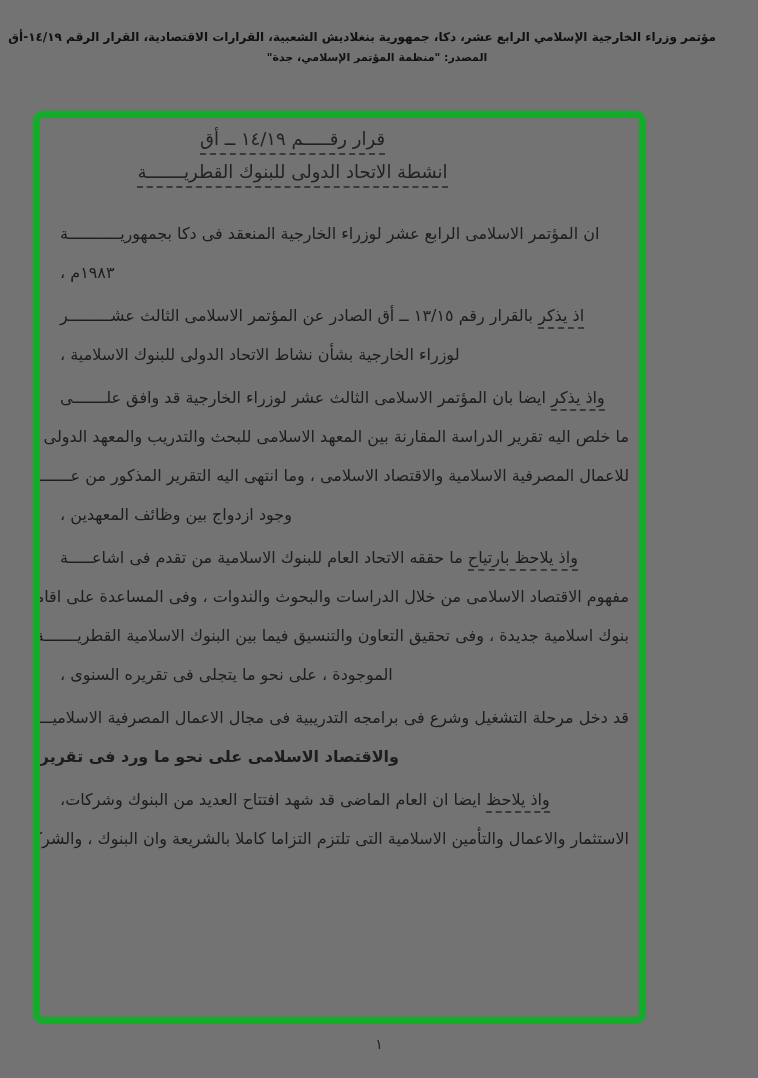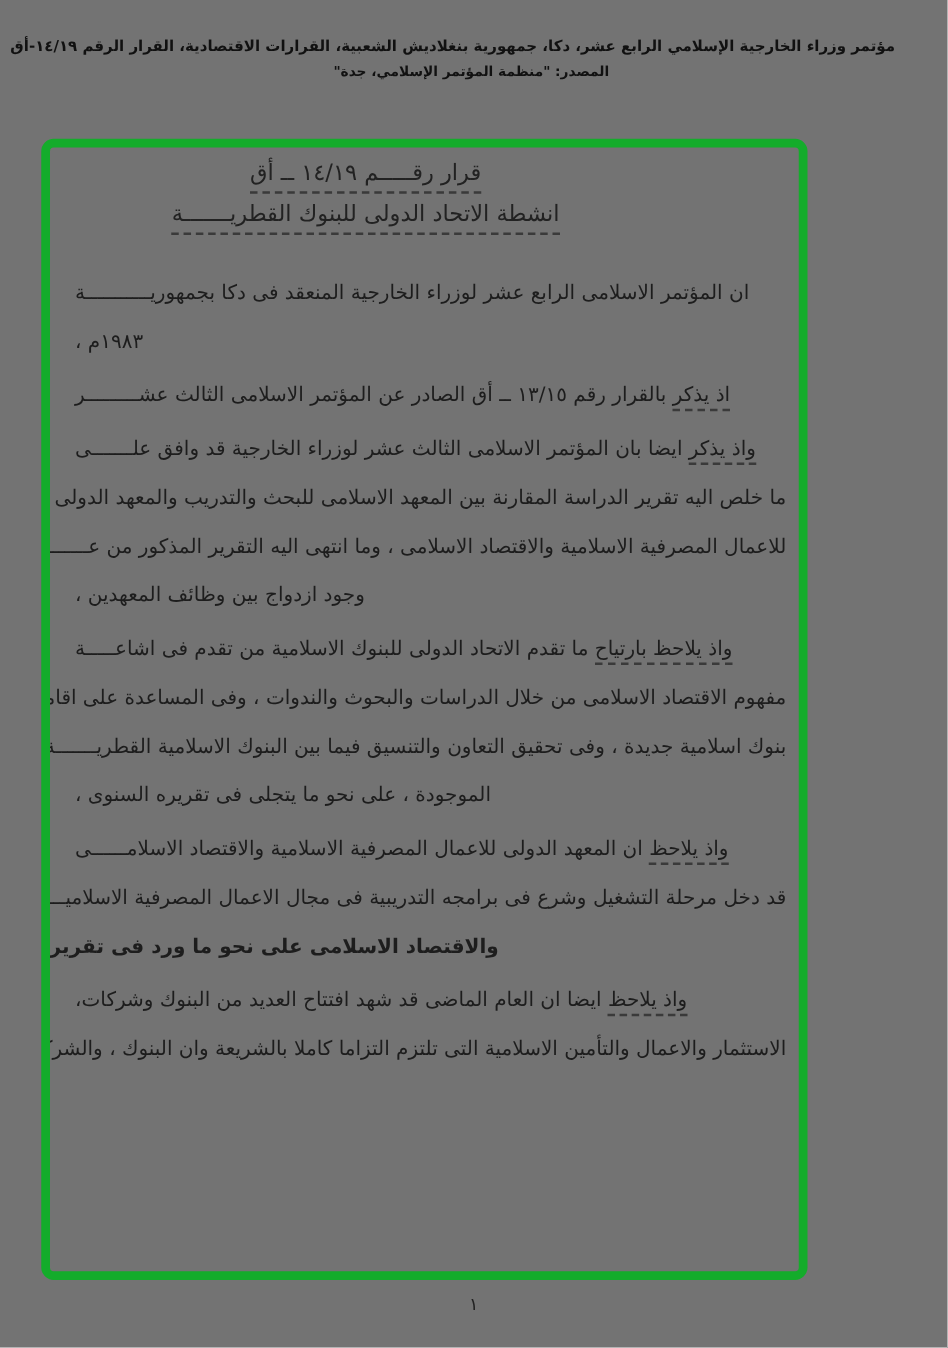--- a/index.html
+++ b/index.html
@@ -53,35 +53,35 @@
       </div>
     </div>
 
     <div class="paras">
         <div class="para">
           <div class="line" style="text-indent: 20px;"><span class="">ان المؤتمر الاسلامى الرابع عشر لوزراء الخارجية المنعقد فى دكا بجمهوريـــــــــــة</span></div>
           <div class="line" style="margin-right: 150px;"><span class="">١٩٨٣م ،</span></div>
         </div>
         <div class="para">
           <div class="line"><span class="u">اذ يذكر</span><span class=""> بالقرار رقم ١٣/١٥ ــ أق الصادر عن المؤتمر الاسلامى الثالث عشـــــــــر</span></div>
+          <div class="line" style="margin-right: 145px;"><span class="">لوزراء الخارجية بشأن نشاط الاتحاد الدولى للبنوك الاسلامية ،</span></div>
         </div>
         <div class="para">
           <div class="line"><span class="u">واذ يذكر</span><span class=""> ايضا بان المؤتمر الاسلامى الثالث عشر لوزراء الخارجية قد وافق علـــــــى</span></div>
           <div class="line"><span class="">ما خلص اليه تقرير الدراسة المقارنة بين المعهد الاسلامى للبحث والتدريب والمعهد الدولى</span></div>
           <div class="line"><span class="">للاعمال المصرفية الاسلامية والاقتصاد الاسلامى ، وما انتهى اليه التقرير المذكور من عـــــــدم</span></div>
           <div class="line" style="margin-right: 235px;"><span class="">وجود ازدواج بين وظائف المعهدين ،</span></div>
         </div>
         <div class="para">
-          <div class="line"><span class="u">واذ يلاحظ بارتياح</span><span class=""> ما تقدم الاتحاد الدولى للبنوك الاسلامية من تقدم فى اشاعـــــة</span></div>
+          <div class="line"><span class="u">واذ يلاحظ بارتياح</span><span class=""> ما حققه الاتحاد العام للبنوك الاسلامية من تقدم فى اشاعـــــة</span></div>
           <div class="line"><span class="">مفهوم الاقتصاد الاسلامى من خلال الدراسات والبحوث والندوات ، وفى المساعدة على اقامة</span></div>
           <div class="line"><span class="">بنوك اسلامية جديدة ، وفى تحقيق التعاون والتنسيق فيما بين البنوك الاسلامية القطريـــــــة</span></div>
           <div class="line" style="margin-right: 170px;"><span class="">الموجودة ، على نحو ما يتجلى فى تقريره السنوى ،</span></div>
         </div>
         <div class="para">
-          <div class="line"><span class="u">واذ يلاحظ</span><span class=""> ان المعهد الدولى للاعمال المصرفية الاسلامية والاقتصاد الاسلامــــــى</span></div>
           <div class="line"><span class="">قد دخل مرحلة التشغيل وشرع فى برامجه التدريبية فى مجال الاعمال المصرفية الاسلاميـــــــة</span></div>
           <div class="line" style="margin-right: 230px; font-weight: bold;"><span class="">والاقتصاد الاسلامى على نحو ما ورد فى تقريره السنوى ،</span></div>
         </div>
         <div class="para">
           <div class="line"><span class="u">واذ يلاحظ</span><span class=""> ايضا ان العام الماضى قد شهد افتتاح العديد من البنوك وشركات،</span></div>
           <div class="line"><span class="">الاستثمار والاعمال والتأمين الاسلامية التى تلتزم التزاما كاملا بالشريعة وان البنوك ، والشركـــــات</span></div>
         </div>
       </div>
   </div>
 

